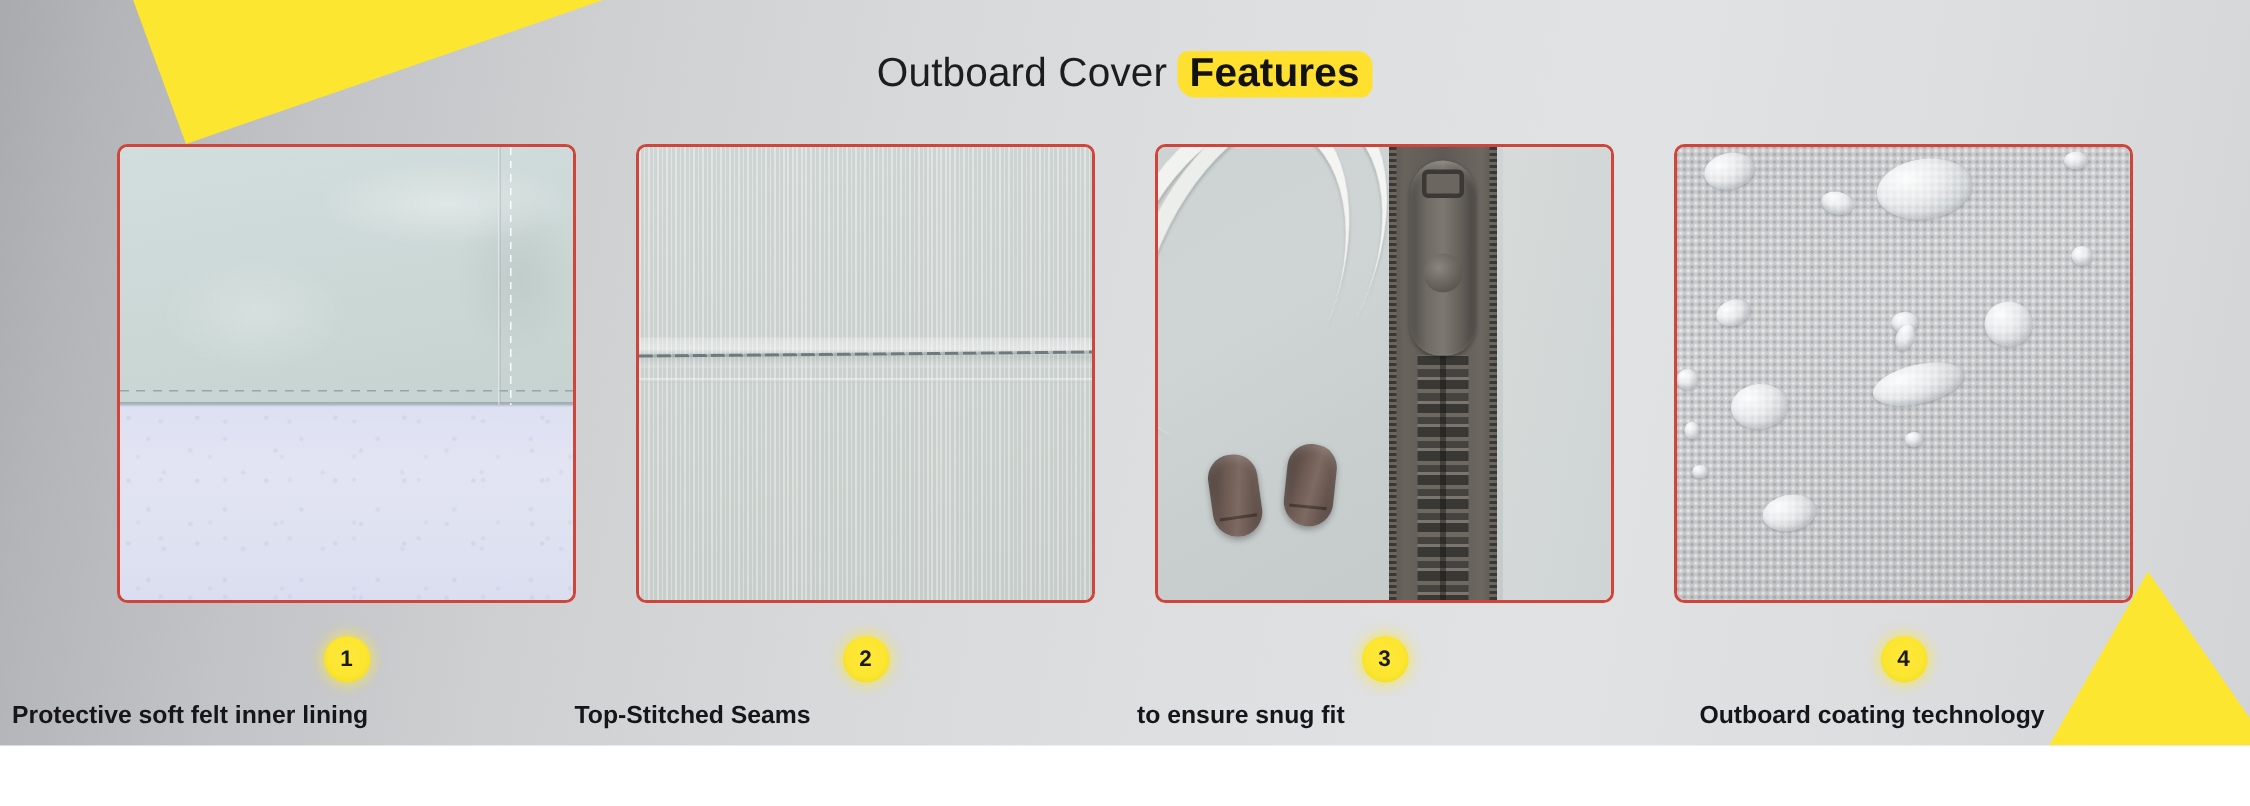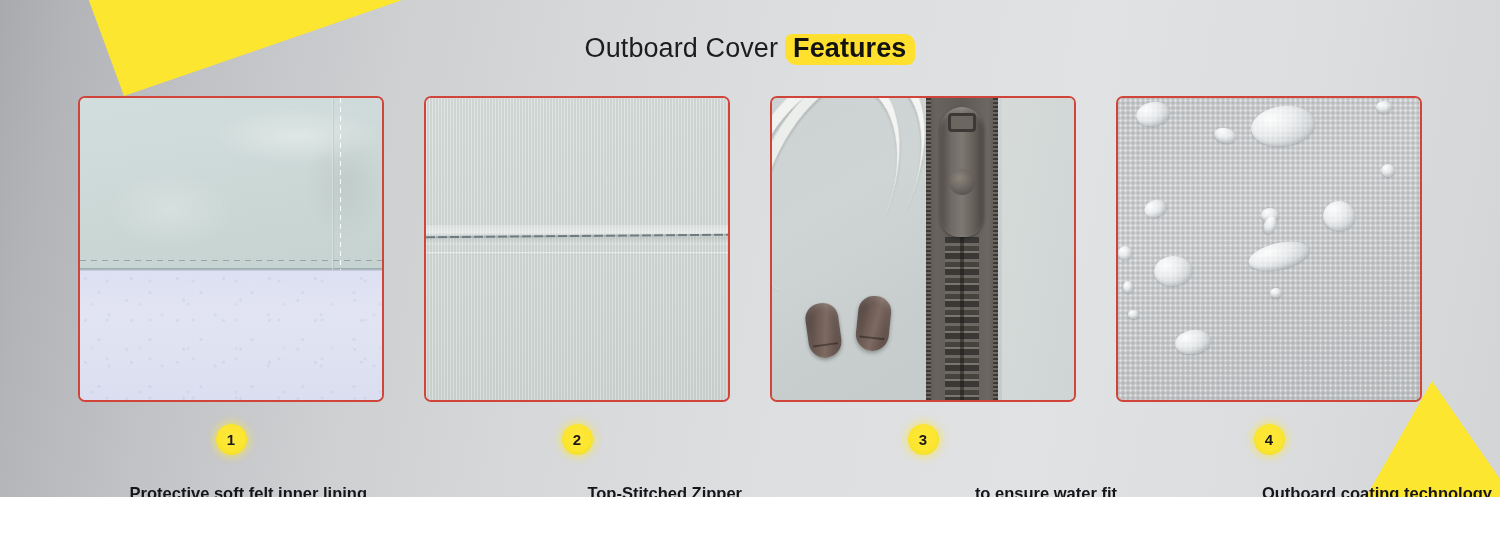--- a/index.html
+++ b/index.html
@@ -388,27 +388,26 @@
   .caption-row {
     position: absolute;
     top: 466px;
     left: 0;
     width: 1500px;
     display: flex;
     z-index: 3;
   }
   .caption-cell {
     width: 375px;
-    text-align: right;
+    text-align: left;
     font-size: 16.5px;
     font-weight: 600;
     color: #16161a;
     line-height: 1.35;
     padding: 0 8px;
-    margin-top: 16px;
   }
   .caption-cell span { display: block; white-space: nowrap; }
 </style>
 </head>
 <body>
 
 <div class="infographic">
 
   <div class="wedge-tl" style="background: rgb(252, 230, 47);"></div>
   <div class="wedge-br" style="background: rgb(252, 230, 47);"></div>
@@ -495,23 +494,23 @@
     <div class="badge-cell">
       <div class="badge">4</div>
     </div>
   </div>
 
   <div class="caption-row">
     <div class="caption-cell" style="color: rgb(22, 22, 26);">
       <span>Protective soft felt inner lining</span>
     </div>
     <div class="caption-cell" style="color: rgb(22, 22, 26);">
-      <span>Top-Stitched Zipper</span>
+      <span>Top-Stitched Seams</span>
     </div>
     <div class="caption-cell" style="color: rgb(22, 22, 26);">
-      <span>to ensure water fit</span>
+      <span>to ensure snug fit</span>
     </div>
     <div class="caption-cell" style="color: rgb(22, 22, 26);">
       <span>Outboard coating technology</span>
     </div>
   </div>
 
 </div>
 
 </body></html>

